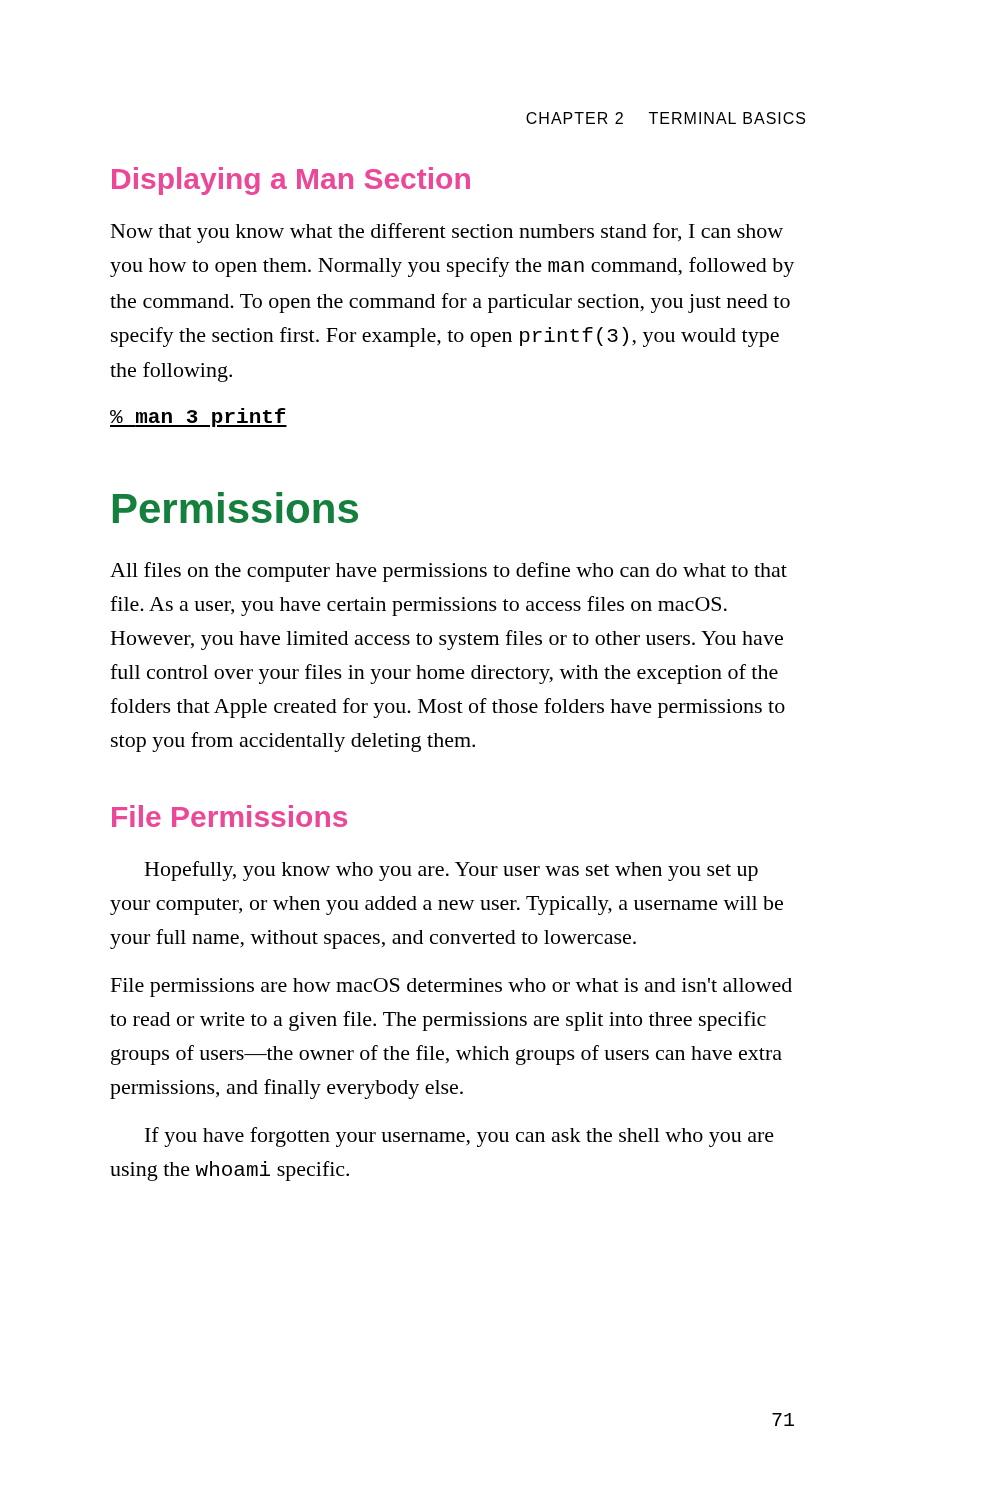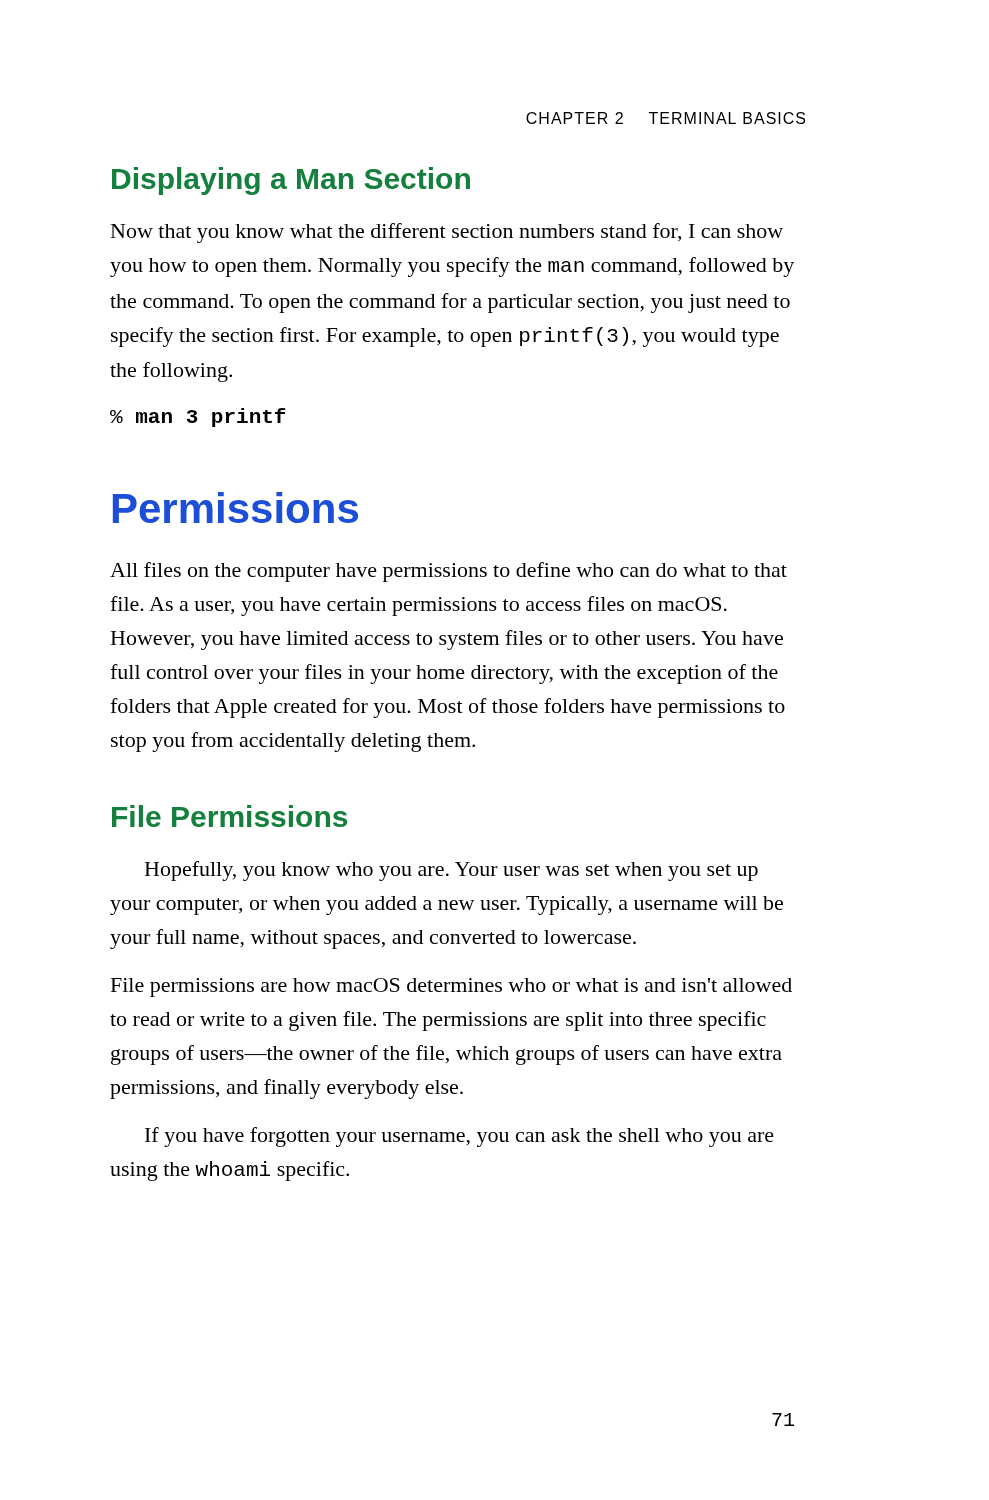--- a/index.html
+++ b/index.html
@@ -29,47 +29,48 @@
     margin-right: 24px;
   }
   .content {
     padding-top: 52px;
   }
   h2.section {
     font-family: Arial, Helvetica, sans-serif;
     font-weight: 700;
     font-size: 30px;
     margin: 0 0 18px 0;
-    color: #15803d;
+    color: #ec4899;
   }
   h1.major {
     font-family: Arial, Helvetica, sans-serif;
     font-weight: 800;
     font-size: 42px;
     margin: 50px 0 20px 0;
-    color: #1d4ed8;
+    color: #15803d;
   }
   p.body {
     font-size: 22px;
     line-height: 1.55;
     margin: 0 8px 14px 0;
     text-align: left;
   }
   p.body.indent {
     text-indent: 34px;
   }
   code.inline, .mono {
     font-family: 'Courier New', Courier, monospace;
     font-size: 21px;
   }
   .codeblock {
     font-family: 'Courier New', Courier, monospace;
     font-size: 21px;
     margin: 12px 0 18px 0;
     line-height: 1.6;
+    text-decoration: underline;
   }
   .codeblock .bold {
     font-weight: 700;
   }
   .page-number {
     position: absolute;
     bottom: 68px;
     right: 112px;
     font-family: Liberation Mono, monospace;
     font-size: 20px;

